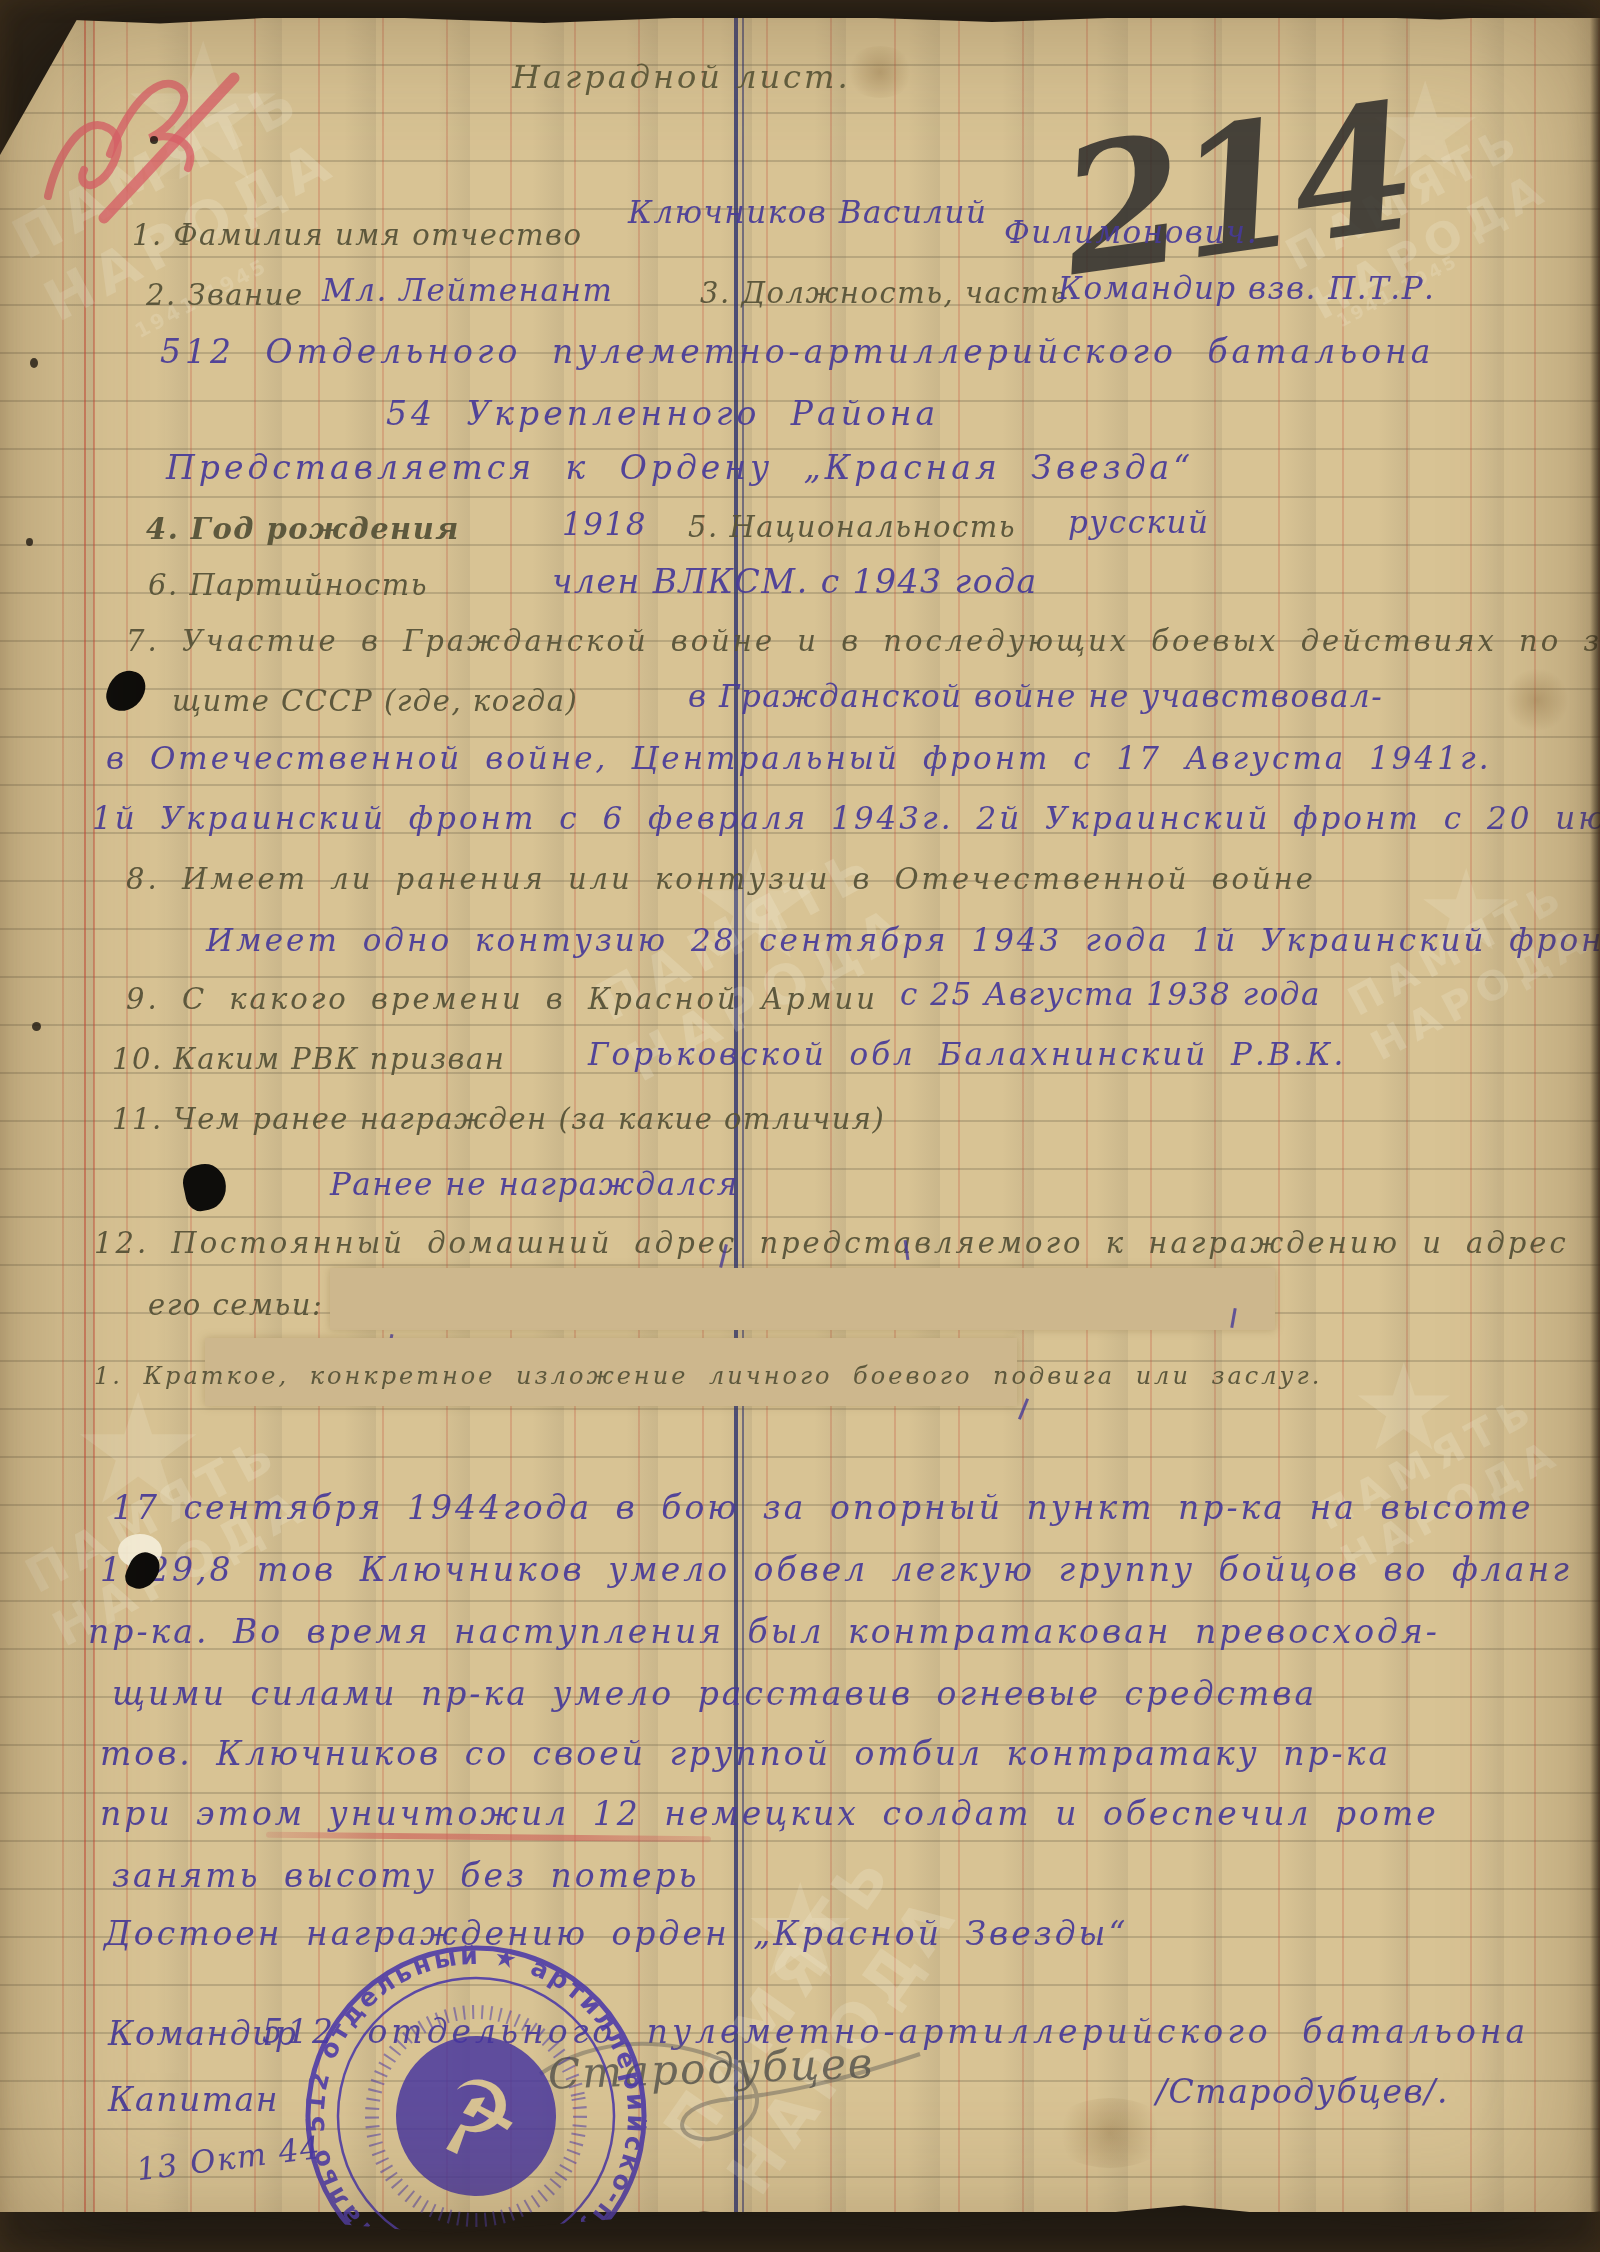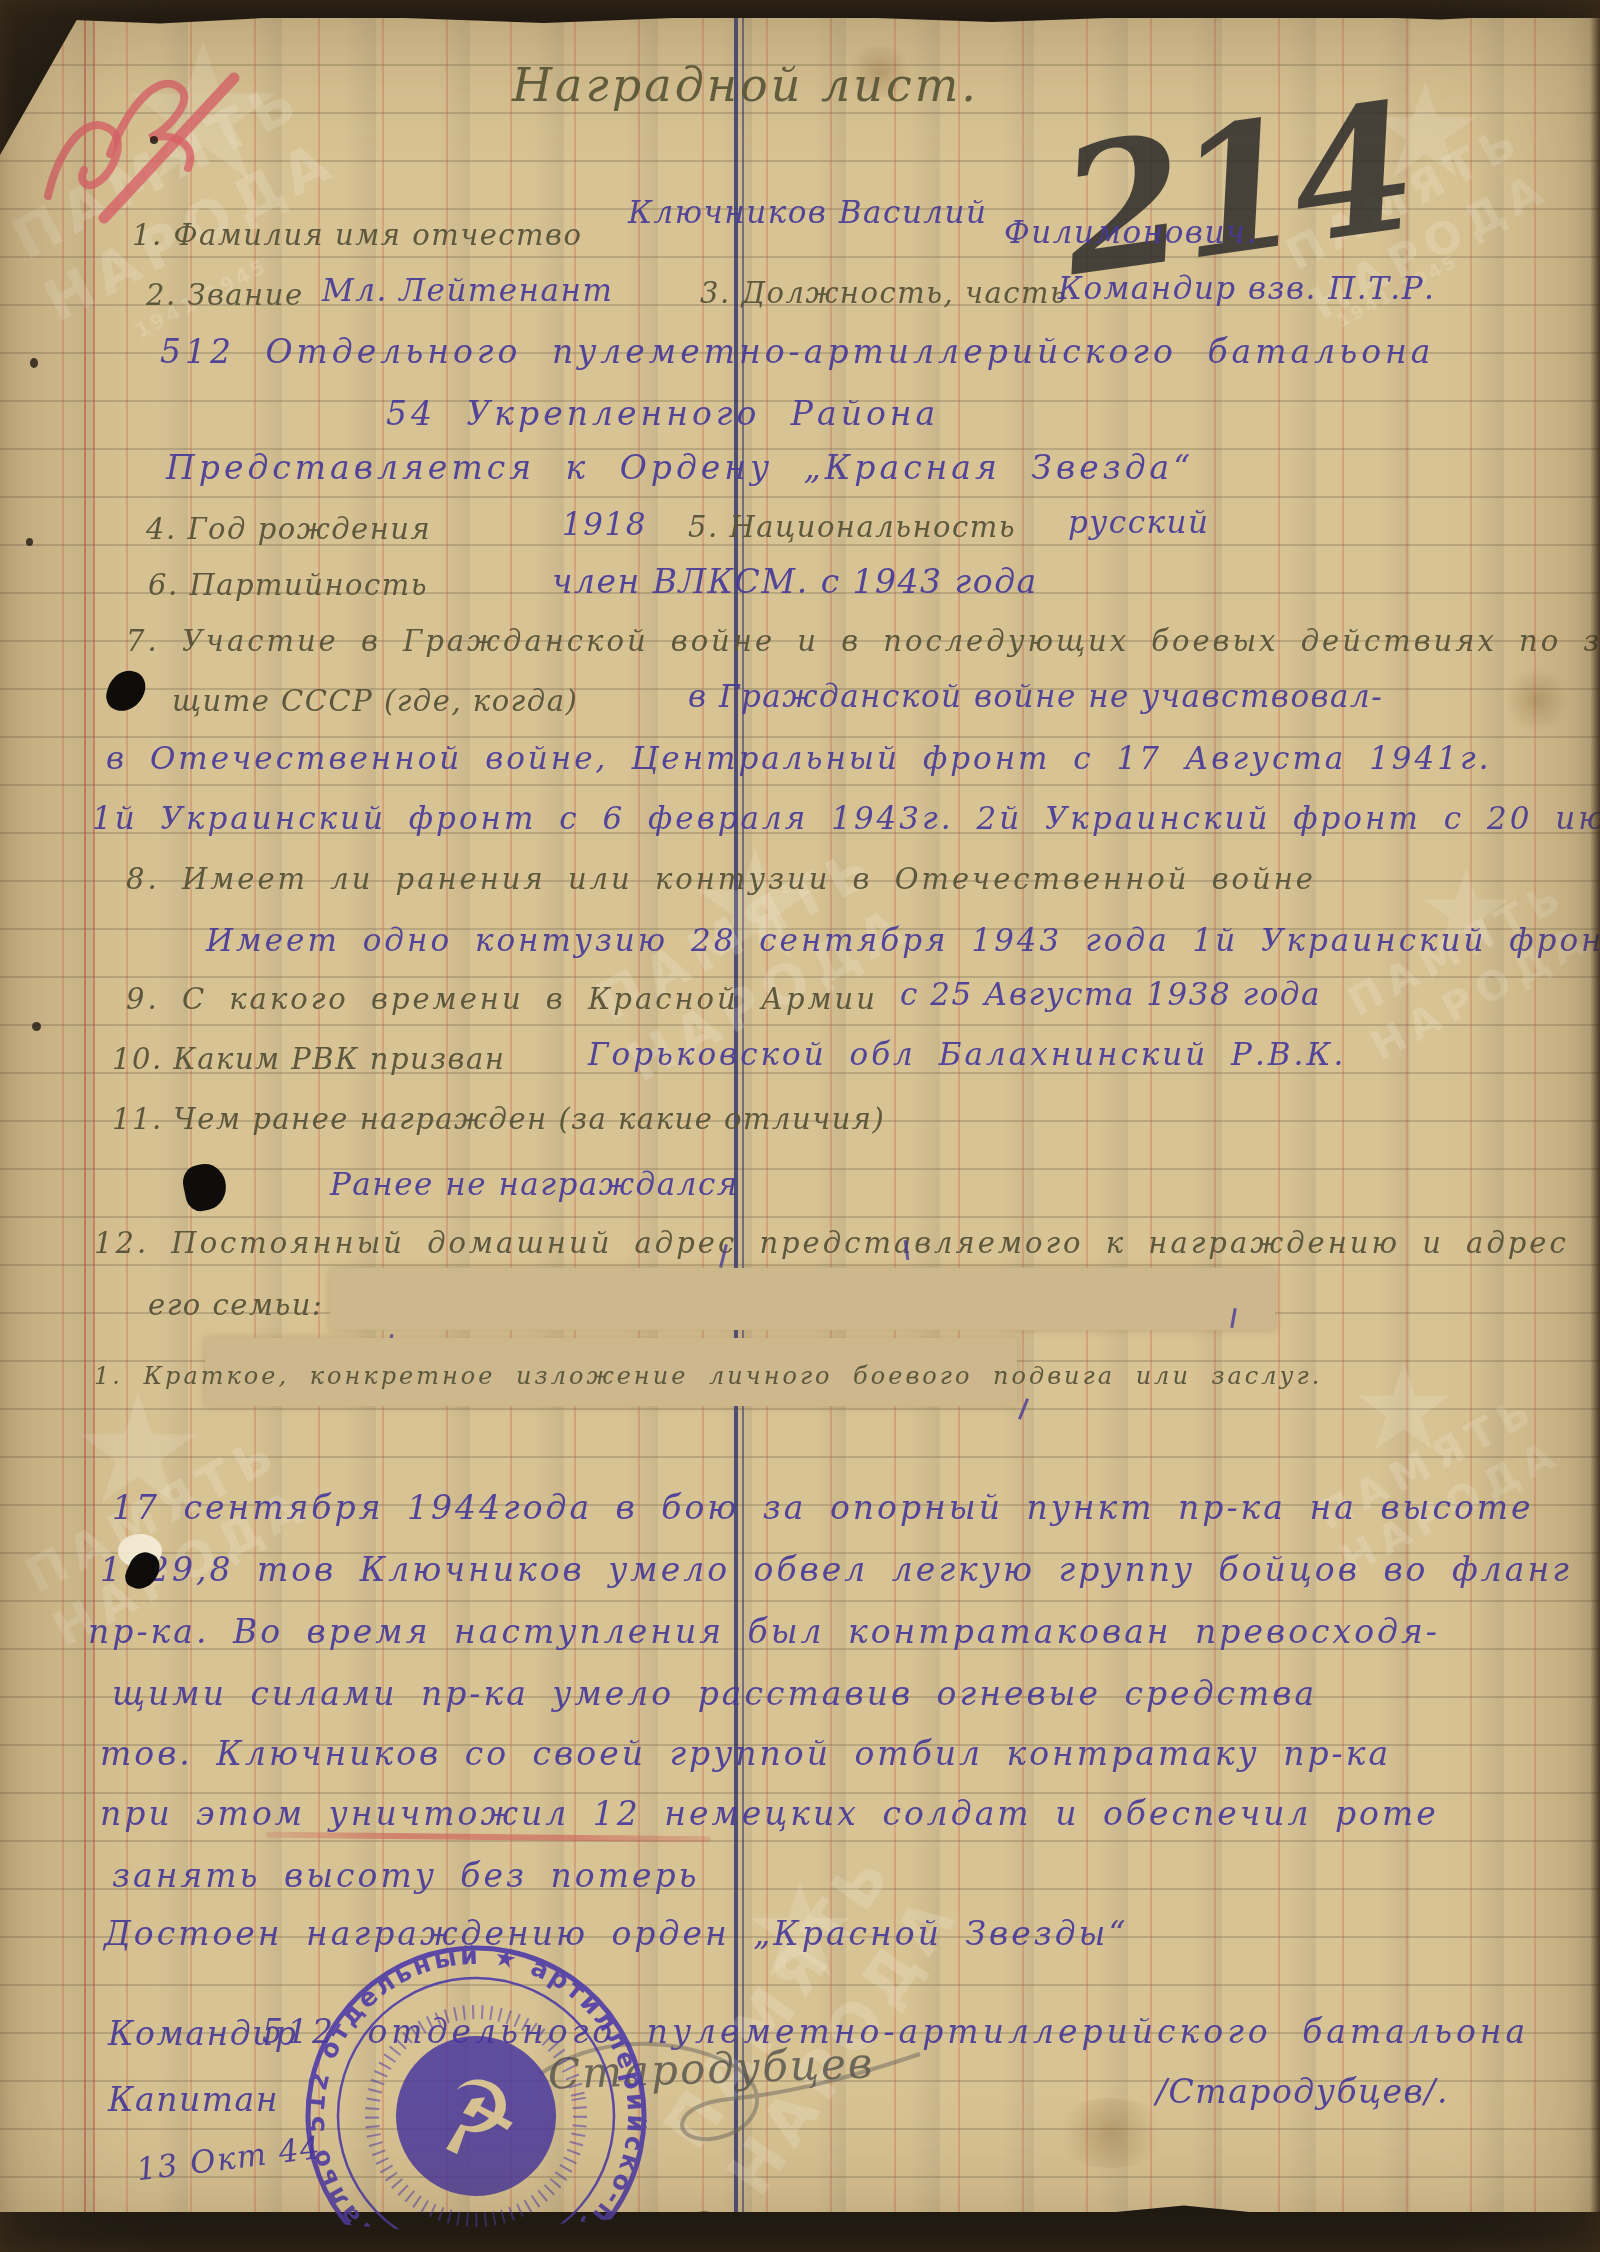--- a/index.html
+++ b/index.html
@@ -18,21 +18,21 @@
   .margin2{left:93px;width:2px;background:rgba(198,72,54,.45);}
   .navy1{left:734px;width:4px;background:rgba(40,46,110,.78);}
   .navy2{left:742px;width:2px;background:rgba(40,46,110,.55);}
   
   .line{position:absolute;white-space:nowrap;font-style:italic;font-family:"DejaVu Serif",serif;}
   .lbl{color:rgba(86,82,56,.95);font-size:29px;letter-spacing:1.5px;}
   .ink{color:rgba(70,58,152,.92);font-size:31px;letter-spacing:1.5px;}
   .big{font-size:33px;}
   .wide{letter-spacing:3px;word-spacing:10px;}
   .stretch{letter-spacing:4px;word-spacing:16px;font-size:33px;}
-  .title{font-size:46px;color:rgba(92,88,58,.95);letter-spacing:3px;}
+  .title{font-size:32px;color:rgba(92,88,58,.95);letter-spacing:3px;}
   .pagenum{font-size:175px;font-weight:bold;color:rgba(45,44,42,.85);
            transform:rotate(-8deg);letter-spacing:-6px;line-height:1;}
   .pencil{color:rgba(88,86,78,.85);}
   .redact{position:absolute;background:#cdb78d;box-shadow:0 0 8px rgba(130,105,60,.35);}
   .underline-red{position:absolute;height:6px;border-radius:4px;transform:rotate(.6deg);
      background:linear-gradient(90deg,rgba(205,95,88,.2),rgba(205,95,88,.65) 30%,rgba(205,95,88,.6) 70%,rgba(205,95,88,.25));}
   
   .wm{position:absolute;color:rgba(255,255,244,.17);font-family:"DejaVu Sans",sans-serif;
       font-weight:bold;transform:rotate(-28deg);letter-spacing:8px;line-height:1.25;text-align:center;}
   .wm span{display:block;}
@@ -137,21 +137,21 @@
 
     <div class="line lbl" style="left:146px;top:260px;">2. Звание</div>
     <div class="line ink" style="left:322px;top:254px;">Мл. Лейтенант</div>
     <div class="line lbl" style="left:700px;top:258px;">3. Должность, часть</div>
     <div class="line ink" style="left:1058px;top:252px;">Командир взв. П.Т.Р.</div>
 
     <div class="line ink stretch" style="left:160px;top:314px;">512 Отдельного пулеметно-артиллерийского батальона</div>
     <div class="line ink stretch" style="left:386px;top:376px;">54 Укрепленного Района</div>
     <div class="line ink stretch" style="left:166px;top:430px;">Представляется к Ордену „Красная Звезда“</div>
 
-    <div class="line lbl" style="left:146px;top:494px;">4. Год рождения</div>
+    <div class="line lbl" style="left:146px;top:494px;font-weight:bold;">4. Год рождения</div>
     <div class="line ink" style="left:562px;top:488px;">1918</div>
     <div class="line lbl" style="left:688px;top:492px;">5. Национальность</div>
     <div class="line ink" style="left:1068px;top:486px;">русский</div>
 
     <div class="line lbl" style="left:148px;top:550px;">6. Партийность</div>
     <div class="line ink big" style="left:552px;top:544px;">член ВЛКСМ. с 1943 года</div>
 
     <div class="line lbl wide" style="left:126px;top:606px;">7. Участие в Гражданской войне и в последующих боевых действиях по за=</div>
     <div class="line lbl" style="left:172px;top:666px;">щите СССР (где, когда)</div>
     <div class="line ink" style="left:688px;top:660px;">в Гражданской войне не учавствовал-</div>

